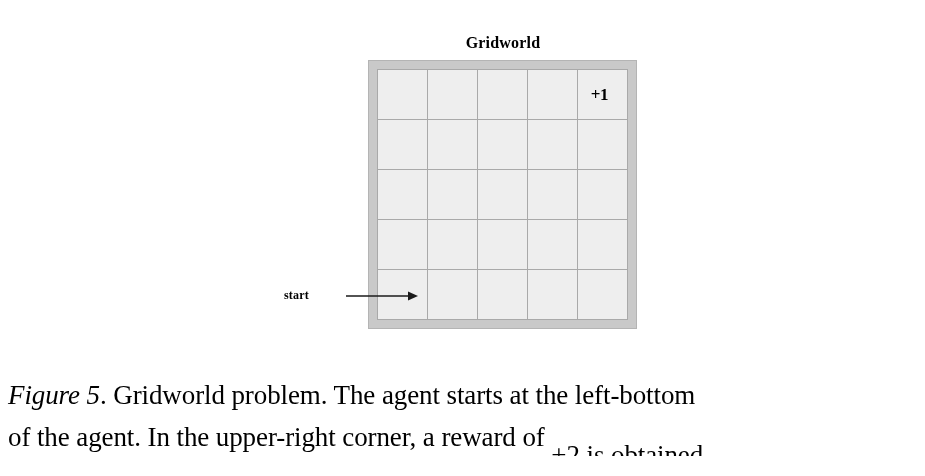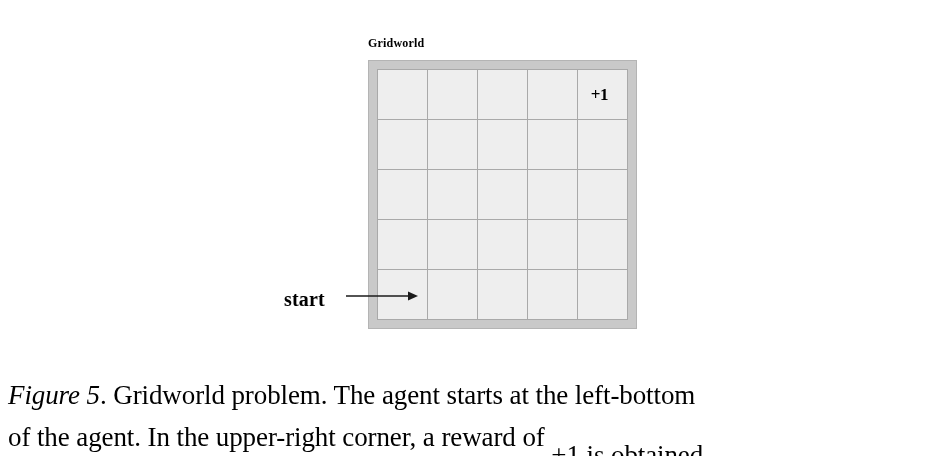--- a/index.html
+++ b/index.html
@@ -22,22 +22,22 @@
     left: 0; top: 0;
     width: 925px;
     height: 370px;
   }
 
   #grid-title {
     position: absolute;
     left: 368px;
     top: 31px;
     width: 270px;
-    text-align: left;
-    font-size: 12px;
+    text-align: center;
+    font-size: 16px;
     font-weight: bold;
     letter-spacing: 0.2px;
     line-height: 24px;
   }
 
   
   #grid-frame {
     position: absolute;
     left: 368px;
     top: 60px;
@@ -77,21 +77,21 @@
     letter-spacing: -0.3px;
     padding-right: 6px;
     box-sizing: border-box;
   }
 
   
   #start-label {
     position: absolute;
     left: 284px;
     top: 288px;
-    font-size: 20px;
+    font-size: 12px;
     font-weight: bold;
     letter-spacing: 0.2px;
     white-space: nowrap;
   }
 
   #start-arrow {
     position: absolute;
     left: 346px;
     top: 283px;
     width: 76px;
@@ -177,14 +177,14 @@
 
   <svg id="start-arrow" viewBox="0 0 76 26">
     <line x1="0" y1="13" x2="64" y2="13" stroke="#1a1a1a" stroke-width="1.6"></line>
     <polygon points="62,8.5 72,13 62,17.5" fill="#1a1a1a"></polygon>
   </svg>
 
 </div>
 
 <div id="caption">
   <span class="cap-line"><span class="cap-italic">Figure 5</span><span>. Gridworld problem.  The agent starts at the left-bottom</span></span>
-  <span class="cap-line"><span>of the agent. In the upper-right corner, a reward of </span><span class="cap-clipped">+1 is obtained</span></span>
+  <span class="cap-line"><span>of the agent. In the upper-right corner, a reward of </span><span class="cap-clipped">+2 is obtained</span></span>
 </div>
 
 </body></html>

